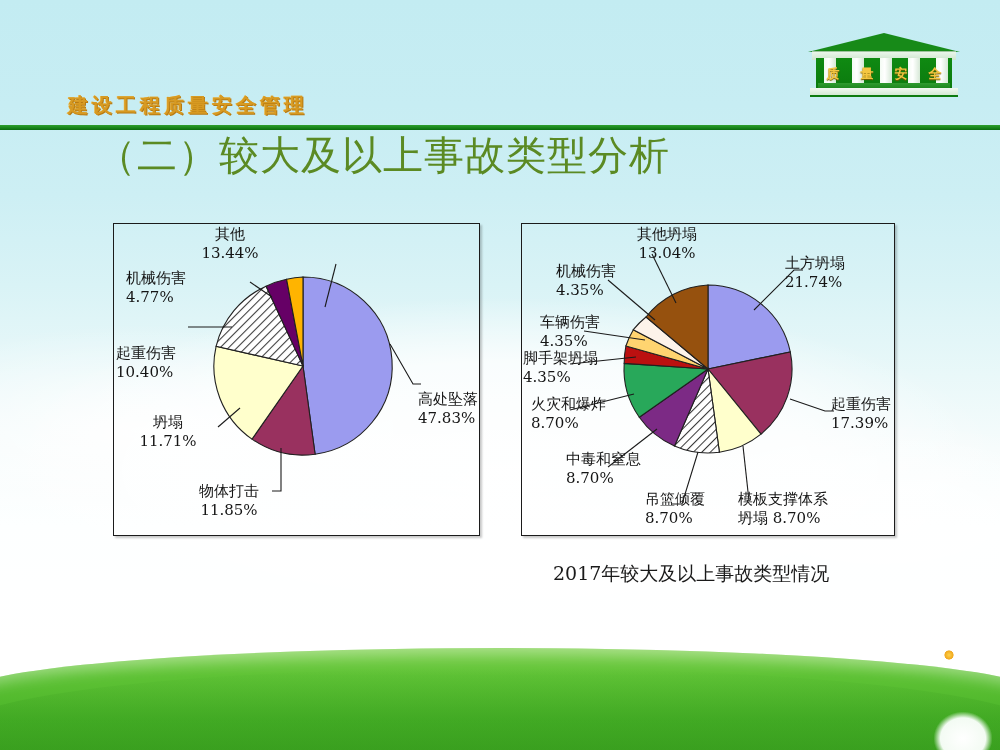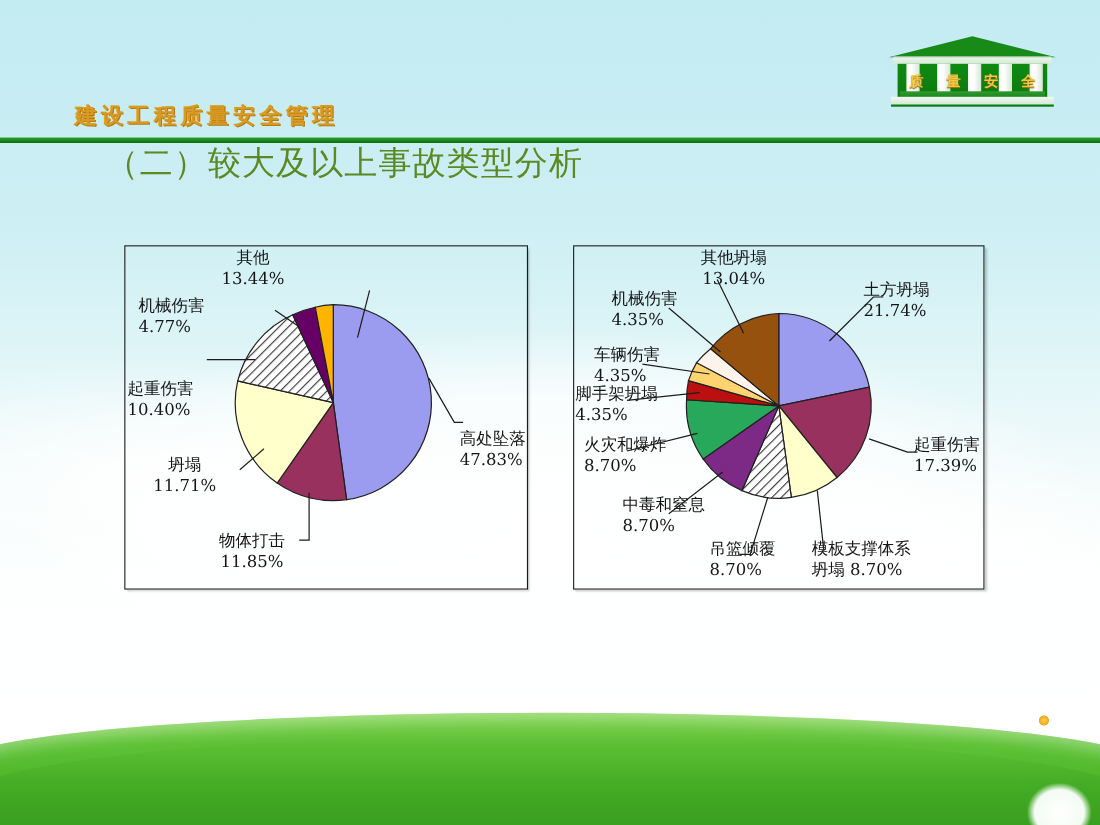--- a/index.html
+++ b/index.html
@@ -70,21 +70,21 @@
     font-family:"DejaVu Sans","Liberation Sans",sans-serif;
     font-size:13px;font-weight:bold;color:#f4c641;
     text-shadow:0 1px 1px #7a5a00;
     letter-spacing:0px;
   }
 
   
   #slide-title{
     position:absolute;left:96px;top:128px;
     font-family:"DejaVu Serif","Liberation Serif",serif;
-    font-size:30px;color:#5b8a23;letter-spacing:1px;white-space:nowrap;
+    font-size:40px;color:#5b8a23;letter-spacing:1px;white-space:nowrap;
   }
 
   
   .chart-frame{
     position:absolute;
     border:1.5px solid #1b1b1b;
     background:transparent;
     box-shadow:2px 2px 2px rgba(0,0,0,.22);
   }
   #chart-left{left:113px;top:223px;width:365px;height:311px;}
@@ -252,18 +252,19 @@
         <path d="M112,170 L48,186"></path>
         <path d="M135,205 L86,243"></path>
         <path d="M176,228 L160,280 L150,280"></path>
         <path d="M221,222 L227,277"></path>
         <path d="M232,86 L272,46 L281,46"></path>
         <path d="M268,175 L303,187 L312,187"></path>
       </g>
     </svg>
   </div>
 
+  <div class="caption" id="caption-right">2017年较大及以上事故类型情况</div>
 
   <div id="grass"></div>
   <div id="grass-shade"></div>
   <div id="grass-flower"></div>
   <div id="grass-bush"></div>
 </div>
 
 </body></html>

